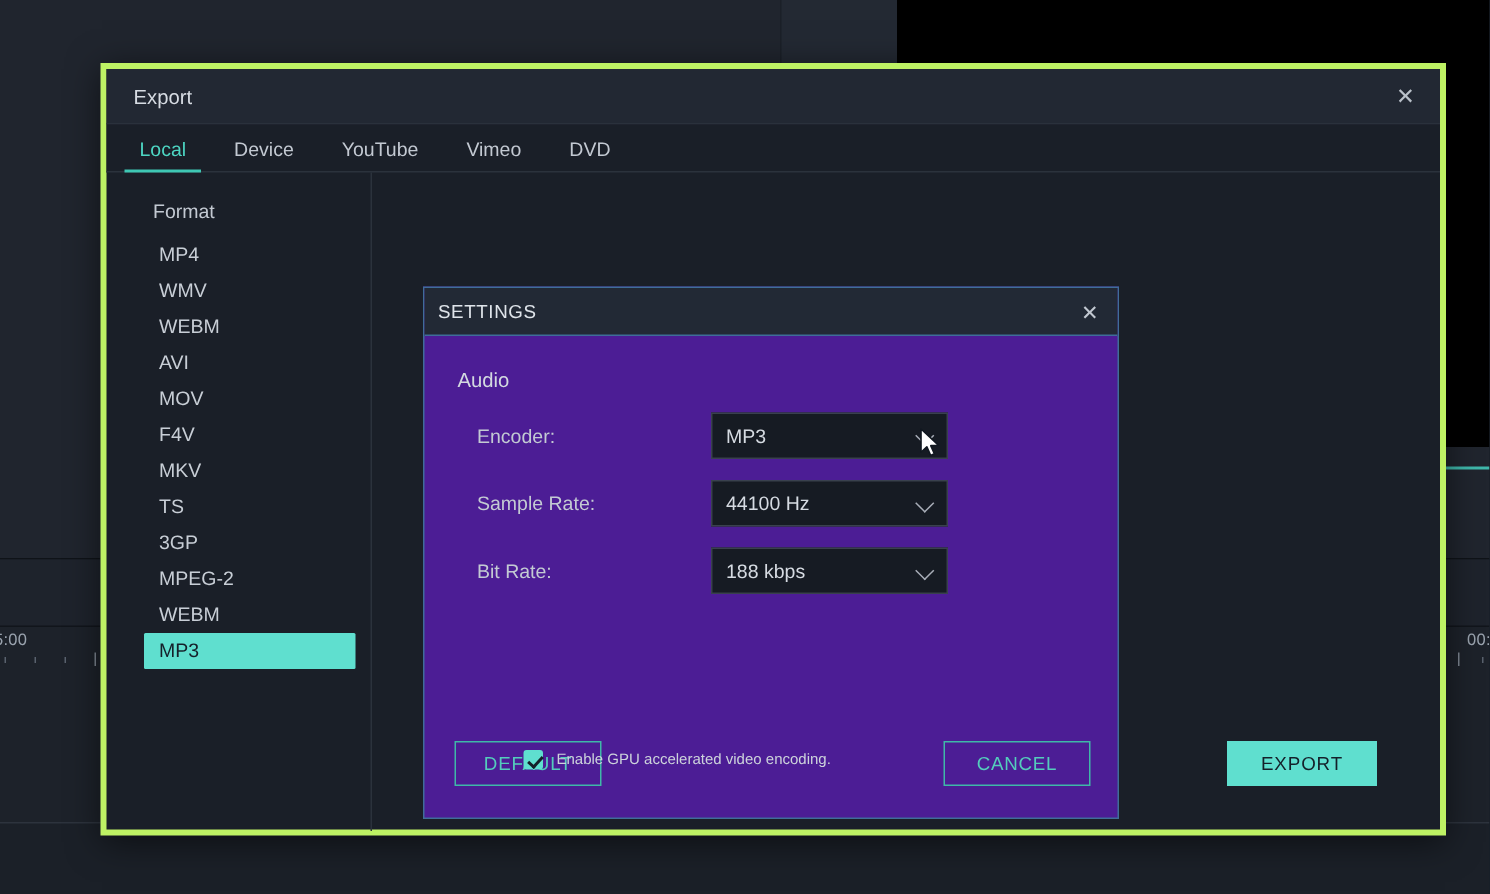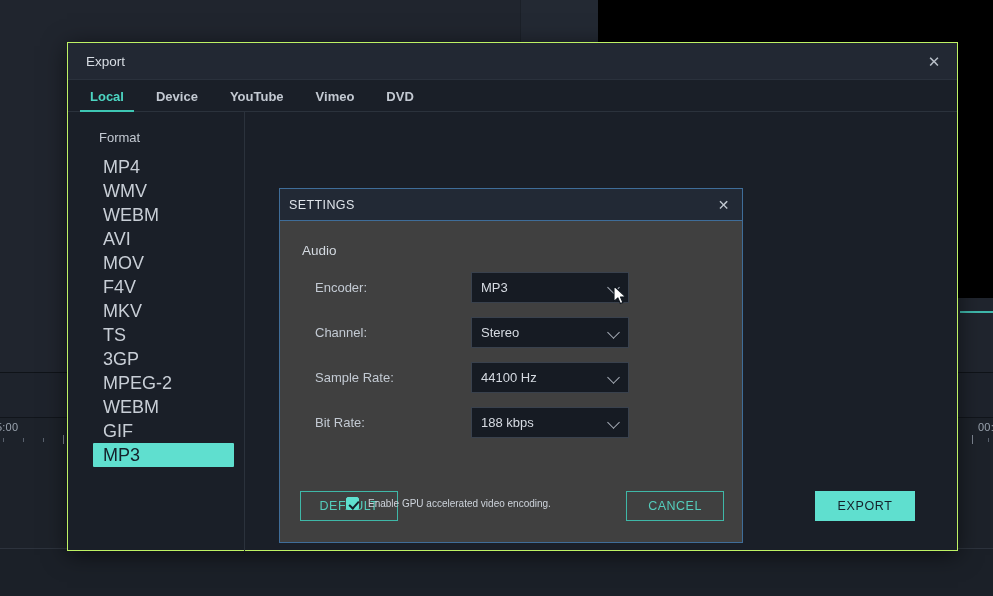--- a/index.html
+++ b/index.html
@@ -97,21 +97,21 @@
     background: #1b2028;
     border-top: 1px solid #2d333d;
   }
 
   
   #export-window {
     position: absolute;
     left: 67px; top: 42px;
     width: 889px; height: 507px;
     background: #1a1f28;
-    border: 1px solid #bef264;
+    border: 4px solid #bef264;
     box-shadow: 0 4px 22px rgba(0,0,0,0.55);
   }
   .window-titlebar {
     position: relative;
     height: 36px;
     background: #222833;
     border-bottom: 1px solid #2a313c;
     display: flex;
     align-items: center;
   }
@@ -143,21 +143,20 @@
     align-items: flex-end;
     padding-left: 6px;
   }
   .tab {
     position: relative;
     padding: 0 16px 8px 16px;
     color: #c3c9d2;
     font-size: 13px;
     cursor: pointer;
     line-height: 1;
-    font-weight: bold;
   }
   .tab.active { color: #4dd6c3; }
   .tab.active::after {
     content: "";
     position: absolute;
     left: 6px; right: 6px; bottom: -1px;
     height: 2px;
     background: #3ec7b4;
   }
 
@@ -177,35 +176,35 @@
     font-size: 13px;
     padding: 18px 0 10px 31px;
   }
   .format-list { margin: 0; padding: 0; list-style: none; }
   .format-item {
     height: 24px;
     line-height: 24px;
     margin: 0 10px 0 25px;
     padding-left: 10px;
     color: #c8ced6;
-    font-size: 18px;
+    font-size: 13px;
     cursor: pointer;
     border-radius: 1px;
   }
   .format-item.selected {
     background: #5fdfcf;
     color: #15202a;
   }
 
   
   .settings-panel {
     position: absolute;
     left: 211px; top: 76px;
     width: 464px; height: 355px;
-    background: #404040;
+    background: #4c1d95;
     border: 1px solid #3f6d99;
     box-sizing: border-box;
   }
   .settings-header {
     height: 31px;
     background: #222935;
     border-bottom: 1px solid #3f6d99;
     display: flex;
     align-items: center;
     position: relative;
@@ -412,21 +411,20 @@
         <li class="format-item">WMV</li>
         <li class="format-item">WEBM</li>
         <li class="format-item">AVI</li>
         <li class="format-item">MOV</li>
         <li class="format-item">F4V</li>
         <li class="format-item">MKV</li>
         <li class="format-item">TS</li>
         <li class="format-item">3GP</li>
         <li class="format-item">MPEG-2</li>
         <li class="format-item">WEBM</li>
-        <li class="format-item">GIF</li>
         <li class="format-item selected">MP3</li>
       </ul>
     </div>
 
     <div class="settings-panel">
       <div class="settings-header">
         <span class="settings-title">SETTINGS</span>
         <div class="settings-close">✕</div>
       </div>
 
@@ -434,27 +432,20 @@
         <div class="section-label">Audio</div>
 
         <div class="field-row">
           <span class="field-label">Encoder:</span>
           <div class="select-box">
             <span class="select-value">MP3</span>
             <span class="chevron"></span>
           </div>
         </div>
 
-        <div class="field-row">
-          <span class="field-label">Channel:</span>
-          <div class="select-box">
-            <span class="select-value">Stereo</span>
-            <span class="chevron"></span>
-          </div>
-        </div>
 
         <div class="field-row">
           <span class="field-label">Sample Rate:</span>
           <div class="select-box">
             <span class="select-value">44100 Hz</span>
             <span class="chevron"></span>
           </div>
         </div>
 
         <div class="field-row">

